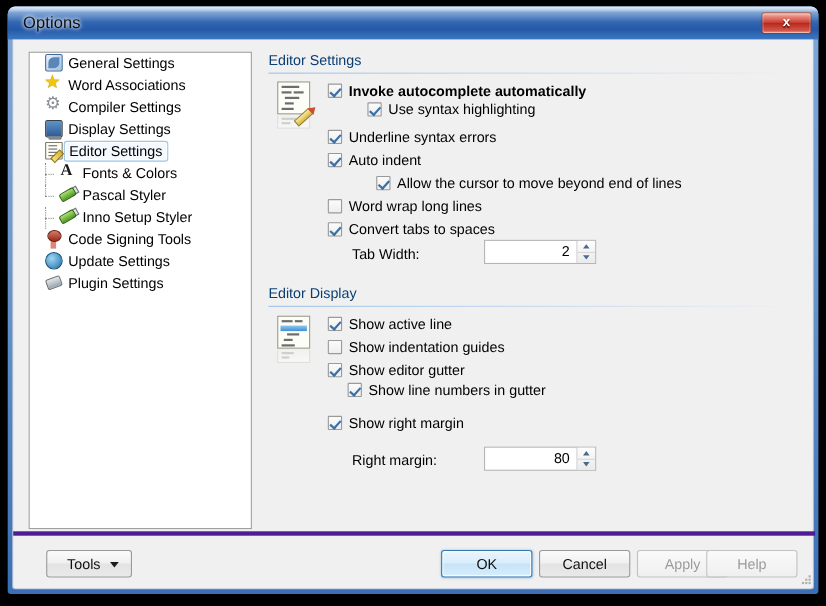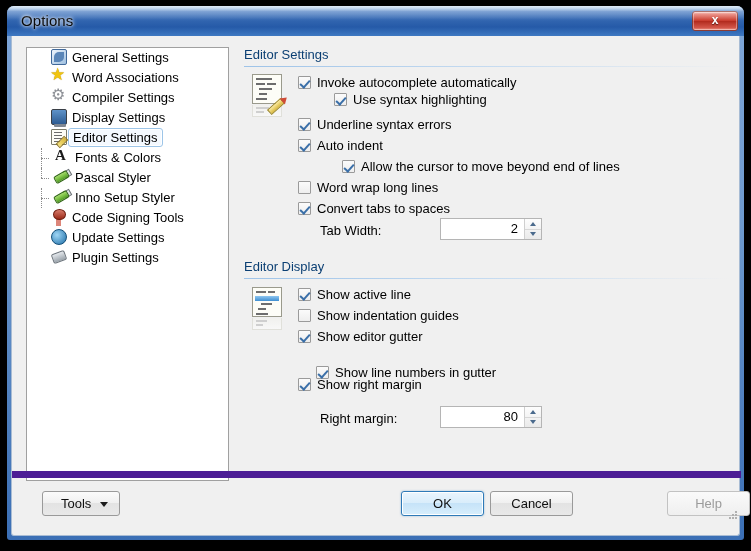--- a/index.html
+++ b/index.html
@@ -83,21 +83,21 @@
     overflow: hidden;
   }
   .tree-item {
     position: relative;
     height: 20px;
     line-height: 20px;
     font-size: 13px;
     color: #000;
     white-space: nowrap;
     cursor: default;
-    padding-left: 24px;
+    padding-left: 14px;
   }
   .tree-item .ico {
     display: inline-block;
     width: 16px; height: 16px;
     vertical-align: -3px;
     margin-right: 5px;
     position: relative;
   }
   .tree-item .lbl { display:inline-block; vertical-align: top; }
   .tree-item.child { padding-left: 27px; }
@@ -278,22 +278,22 @@
   .thumb .pencil::after{
     content:""; position:absolute; right:-6px; top:-1px;
     border-top:4px solid transparent; border-bottom:4px solid transparent;
     border-left:6px solid #cf4b36;
   }
   .thumb .hl { background: linear-gradient(180deg,#8ec6f0,#3f8fd1) !important; height: 5px !important; }
 
   
   #bottom-bar {
     position: absolute;
-    left: 0; bottom: 12px; width: 729px; height: 52px;
-    border-top: 7px solid #4c1d95;
+    left: 0; bottom: 0; width: 729px; height: 52px;
+    border-top: 4px solid #4c1d95;
   }
   .btn {
     position: absolute;
     height: 25px;
     border: 1px solid #9a9a9a;
     border-radius: 3px;
     background: linear-gradient(180deg,#fbfbfb 0%,#f0f0f0 48%,#e3e3e3 50%,#e9e9e9 100%);
     font-size: 13px;
     color: #101010;
     text-align: center;
@@ -364,21 +364,21 @@
           <i style="left:3px;  top:23px; width:11px;"></i>
         </div>
         <div class="refl">
           <i style="left:3px; top:2px; width:13px;"></i>
           <i style="left:3px; top:6px; width:8px;"></i>
         </div>
         <div class="pencil"></div>
       </div>
 
       <div id="editor-checkboxes">
-          <div class="chk checked" style="left: 54px; top: 28px;"><span class="box"></span><span>Invoke autocomplete automatically</span></div>
+          <div class="chk checked" style="left: 54px; top: 28px; font-weight: bold;"><span class="box"></span><span>Invoke autocomplete automatically</span></div>
           <div class="chk checked" style="left: 54px; top: 45px; padding-left: 36px;"><span class="box"></span><span>Use syntax highlighting</span></div>
           <div class="chk checked" style="left: 54px; top: 70px;"><span class="box"></span><span>Underline syntax errors</span></div>
           <div class="chk checked" style="left: 54px; top: 91px;"><span class="box"></span><span>Auto indent</span></div>
           <div class="chk checked" style="left: 54px; top: 112px; padding-left: 44px;"><span class="box"></span><span>Allow the cursor to move beyond end of lines</span></div>
           <div class="chk" style="left: 54px; top: 133px;"><span class="box"></span><span>Word wrap long lines</span></div>
           <div class="chk checked" style="left: 54px; top: 154px;"><span class="box"></span><span>Convert tabs to spaces</span></div>
         </div>
 
       <div class="field-label" style="left:76px; top:176px;">Tab Width:</div>
       <div class="spin" style="left:196px; top:171px; width:102px;">
@@ -404,21 +404,21 @@
         <div class="refl">
           <i style="left:3px; top:2px; width:11px;"></i>
           <i style="left:3px; top:6px; width:7px;"></i>
         </div>
       </div>
 
       <div id="display-checkboxes">
           <div class="chk checked" style="left: 54px; top: 240px;"><span class="box"></span><span>Show active line</span></div>
           <div class="chk" style="left: 54px; top: 261px;"><span class="box"></span><span>Show indentation guides</span></div>
           <div class="chk checked" style="left: 54px; top: 282px;"><span class="box"></span><span>Show editor gutter</span></div>
-          <div class="chk checked" style="left: 72px; top: 318px;"><span class="box"></span><span>Show line numbers in gutter</span></div>
+          <div class="chk checked" style="left: 72px; top: 300px;"><span class="box"></span><span>Show line numbers in gutter</span></div>
           <div class="chk checked" style="left: 54px; top: 330px;"><span class="box"></span><span>Show right margin</span></div>
         </div>
 
       <div class="field-label" style="left:76px; top:364px;">Right margin:</div>
       <div class="spin" style="left:196px; top:359px; width:102px;">
         <div class="val">80</div>
         <div class="btns">
           <span class="up"></span>
           <span class="down"></span>
         </div>
@@ -426,21 +426,22 @@
 
     </div>
 
     <div id="bottom-bar">
       <div class="btn" style="left:30px; top:13px; width:78px; text-align:left; padding-left:18px;">
         <span>Tools</span>
         <span class="caret"></span>
       </div>
       <div class="btn default" style="left:389px; top:13px; width:83px;">OK</div>
       <div class="btn" style="left:478px; top:13px; width:83px;">Cancel</div>
-      <div class="btn disabled" style="left:630px; top:13px; width:83px;margin-left:25px;">Help</div>
+      <div class="btn disabled" style="left:567px; top:13px; width:83px;">Apply</div>
+      <div class="btn disabled" style="left:630px; top:13px; width:83px;">Help</div>
       <div id="resize-grip">
         <i style="left:8px; top:8px;"></i>
         <i style="left:5px; top:8px;"></i>
         <i style="left:8px; top:5px;"></i>
         <i style="left:2px; top:8px;"></i>
         <i style="left:8px; top:2px;"></i>
         <i style="left:5px; top:5px;"></i>
       </div>
     </div>
 

